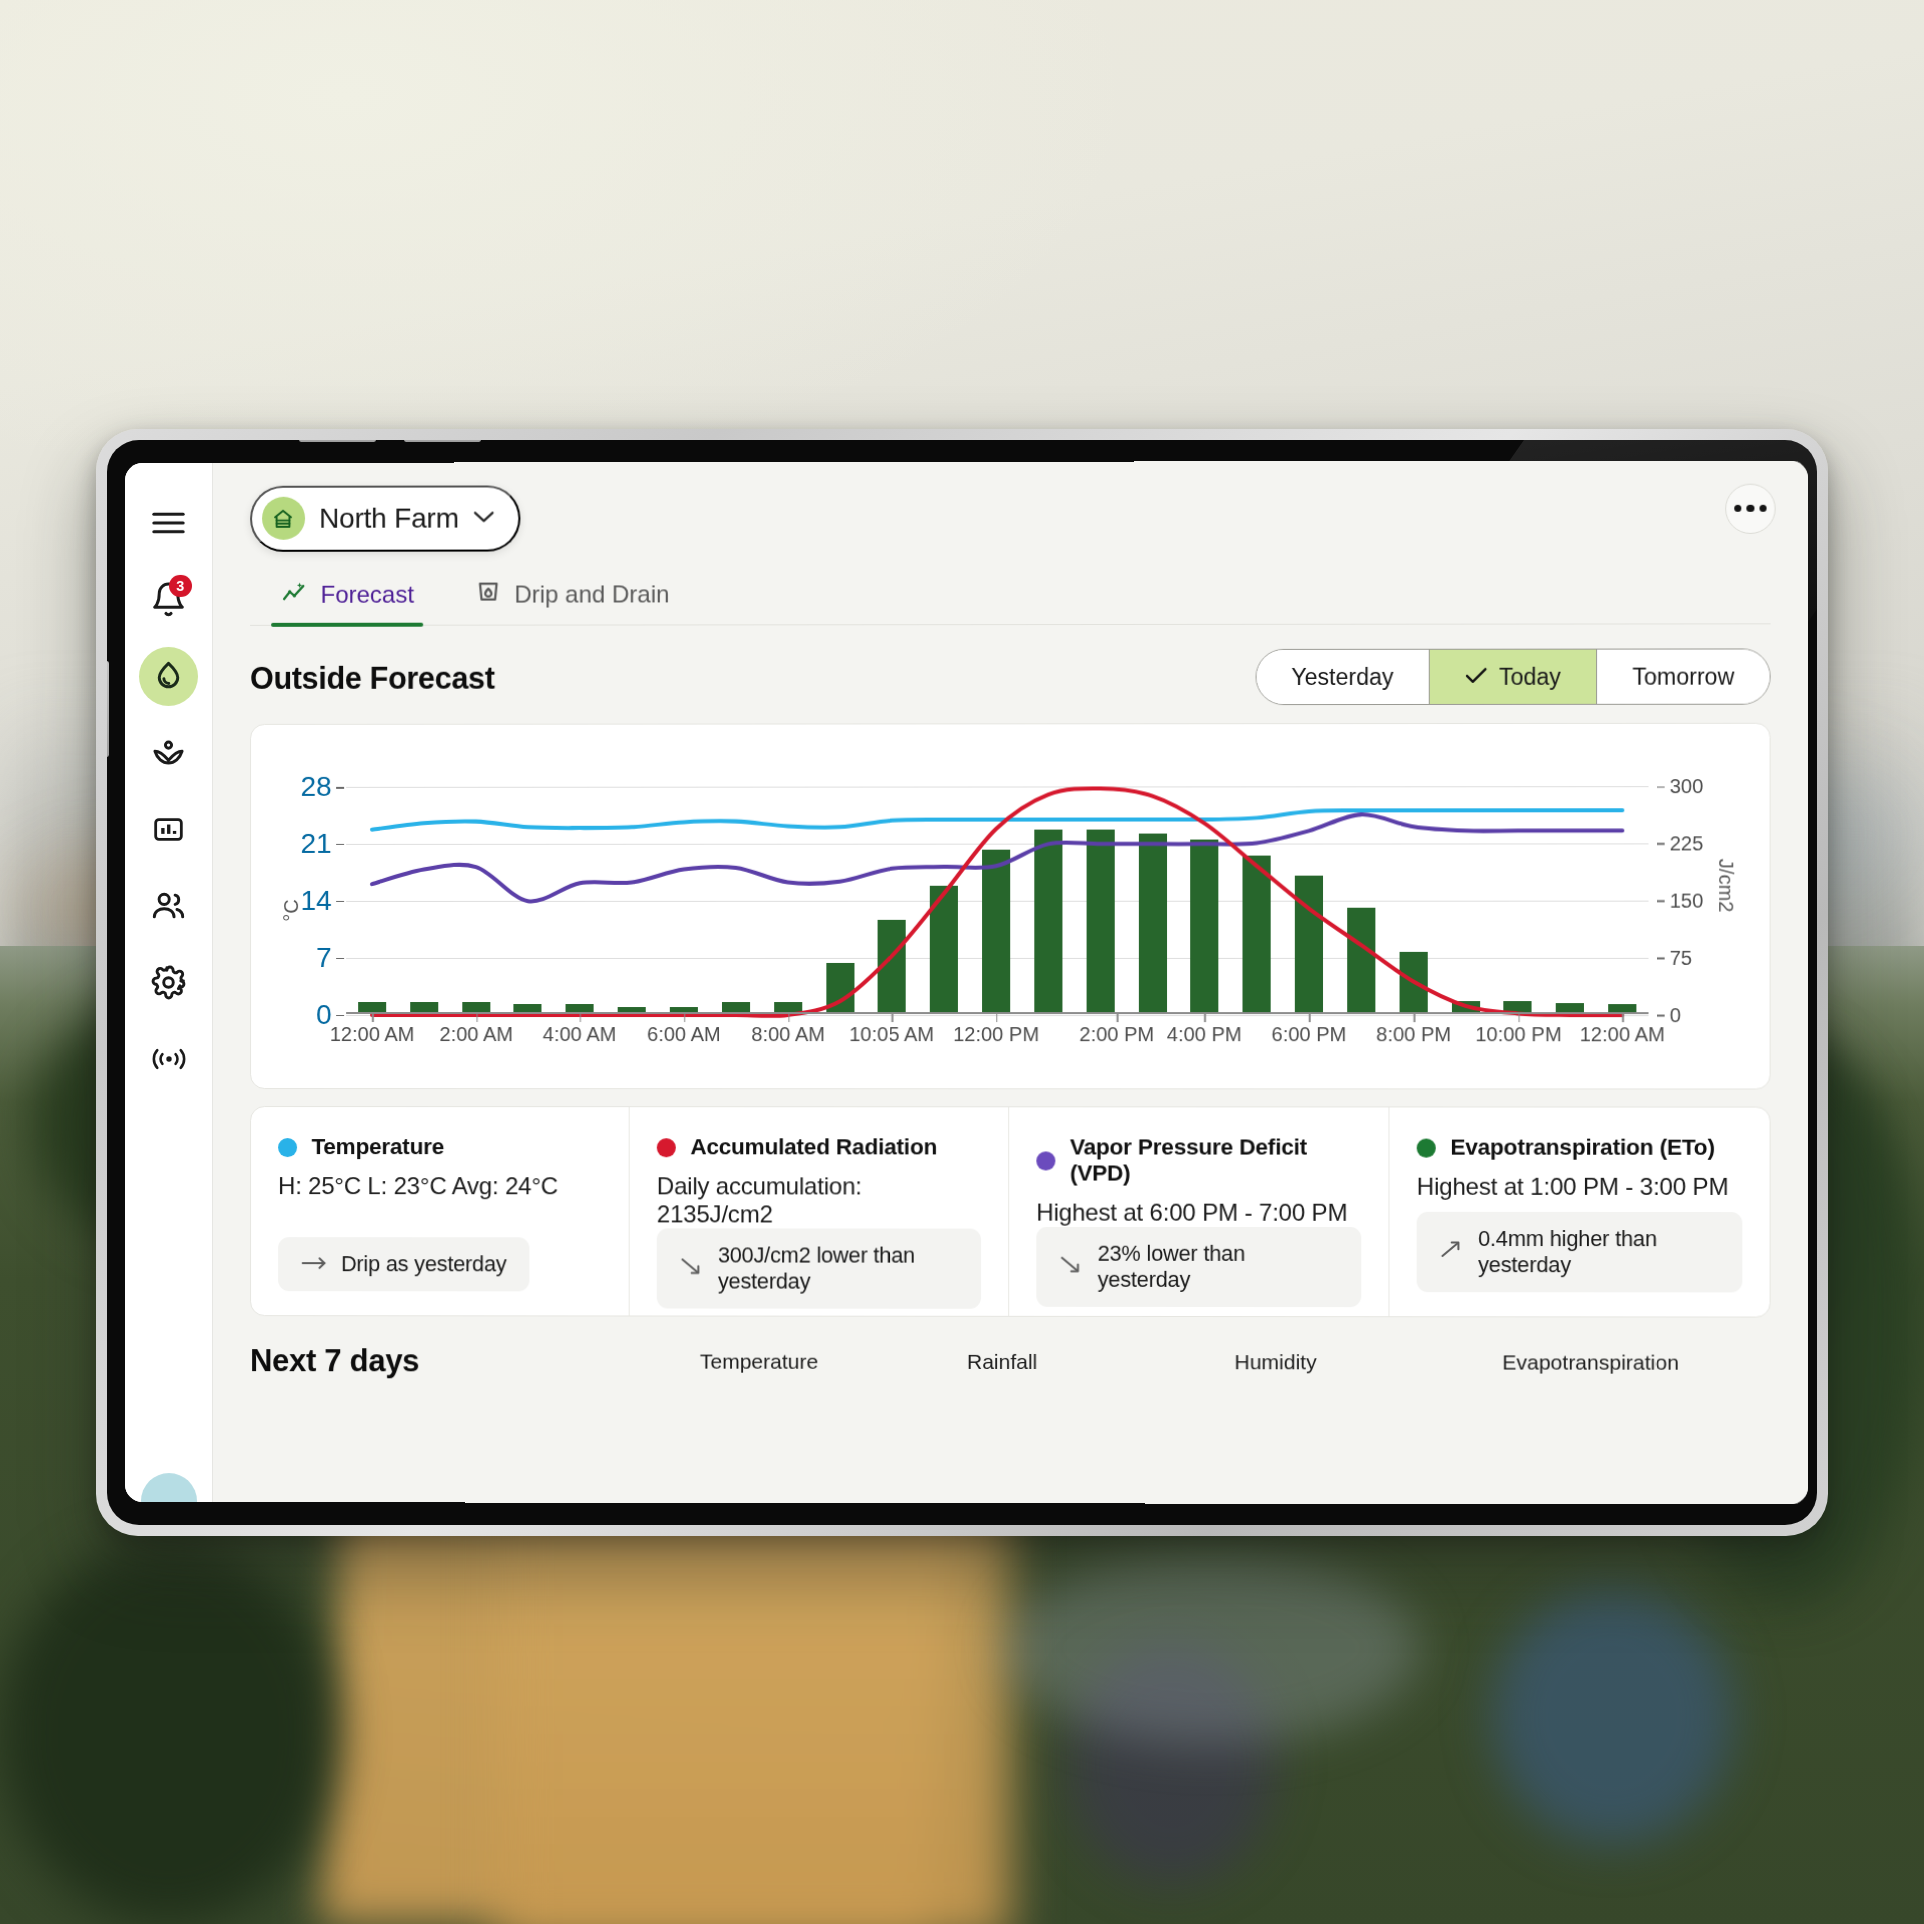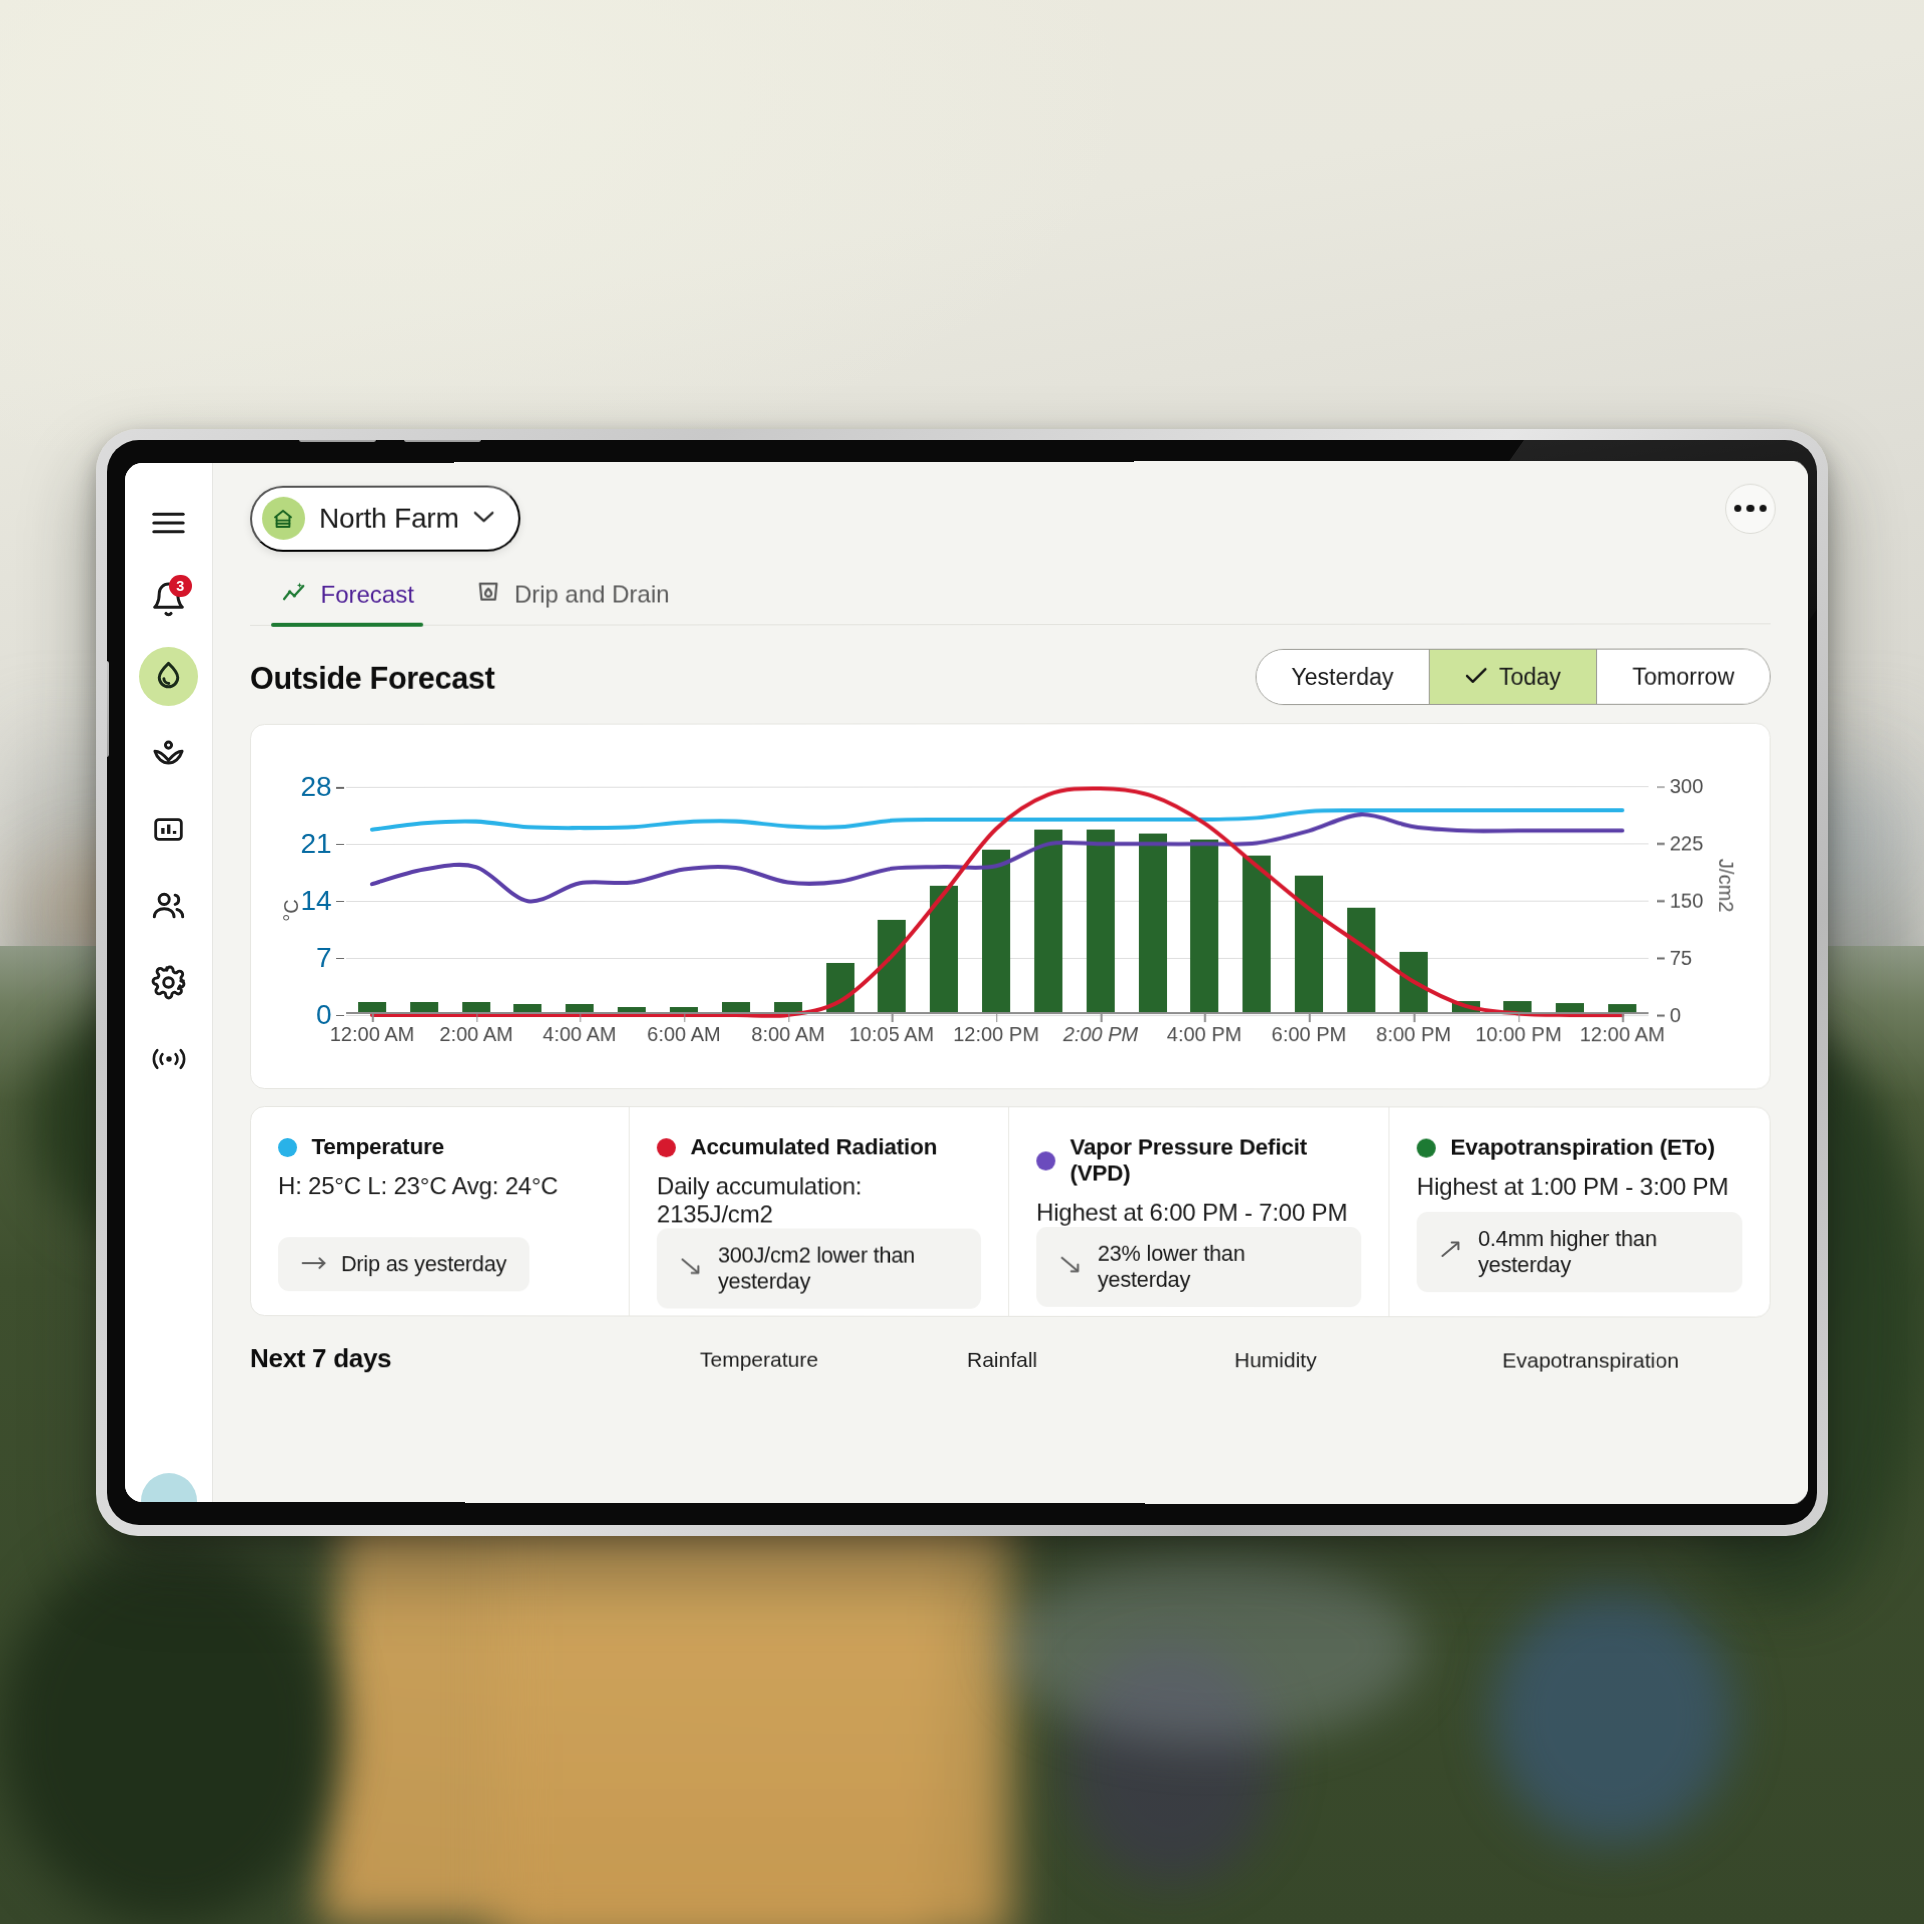--- a/index.html
+++ b/index.html
@@ -239,21 +239,21 @@
     background: #f3f3f1; border-radius: 11.2px;
     padding: 14.4px 22.5px; display: flex; align-items: center; gap: 14.4px;
     font-size: 21.7px; color: #1a1a1a; letter-spacing: -0.2px;
   }
 
   
   #next7 {
     margin: 27px 37px 0 37px;
     display: flex; align-items: center;
   }
-  #next7-title { font-size: 26px; font-weight: 700; color: #0d0d0d; letter-spacing: -0.3px; width: 449px; }
+  #next7-title { font-size: 31px; font-weight: 700; color: #0d0d0d; letter-spacing: -0.3px; width: 449px; }
   #next7-cols { flex: 1; display: flex; }
   .n7col { flex: 1; font-size: 21px; color: #1e1e1e; text-align: left; }
 </style>
 </head>
 <body>
 
 <div id="backdrop">
   <div class="bg-sky"></div>
   <div class="bg-city"></div>
   <div class="bg-city-warm"></div>
@@ -548,21 +548,21 @@
           </div>
         <div id="axis-line"></div>
         <div id="xticks">
             <div class="xt" style="left: 26px;">12:00 AM</div>
             <div class="xt" style="left: 130px;">2:00 AM</div>
             <div class="xt" style="left: 233px; text-align: center;">4:00 AM</div>
             <div class="xt" style="left: 337px;">6:00 AM</div>
             <div class="xt" style="left: 441px;">8:00 AM</div>
             <div class="xt" style="left: 544px;">10:05 AM</div>
             <div class="xt" style="left: 648px;">12:00 PM</div>
-            <div class="xt" style="left: 752px; font-style: italic;">2:00 PM</div>
+            <div class="xt" style="left: 768px;">2:00 PM</div>
             <div class="xt" style="left: 855px;">4:00 PM</div>
             <div class="xt" style="left: 959px;">6:00 PM</div>
             <div class="xt" style="left: 1063px;">8:00 PM</div>
             <div class="xt" style="left: 1167px;">10:00 PM</div>
             <div class="xt" style="left: 1270px;">12:00 AM</div>
           </div>
         <div id="ylabel-left">°C</div>
         <div id="ylabel-right">J/cm2</div>
       </div>
     </section>

